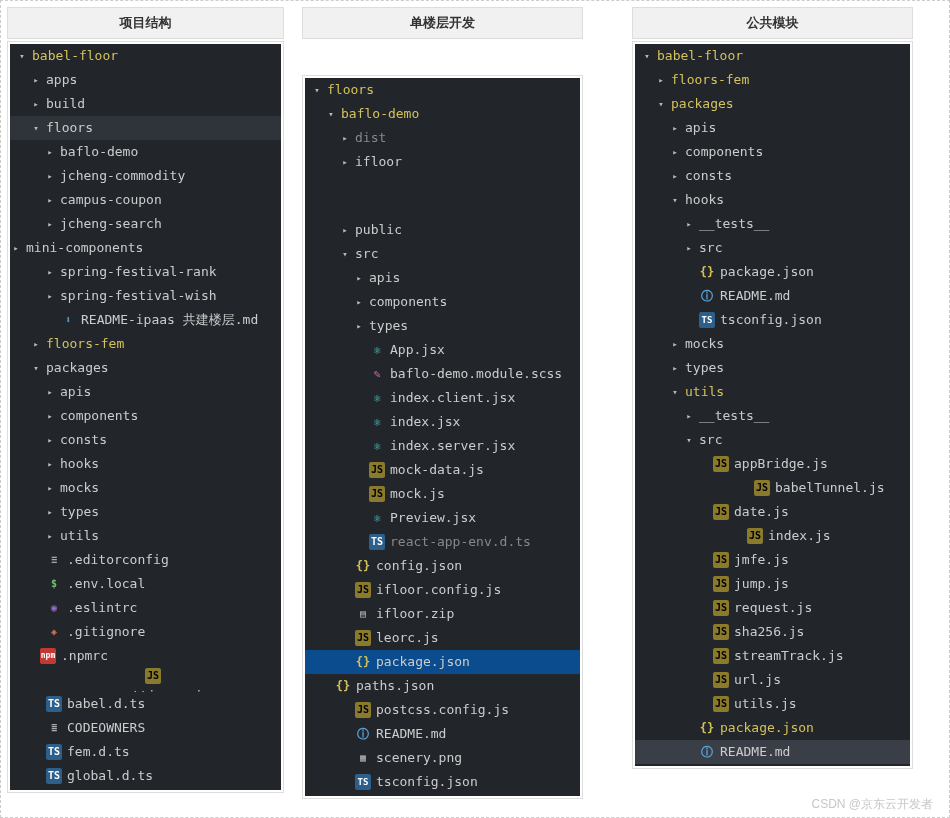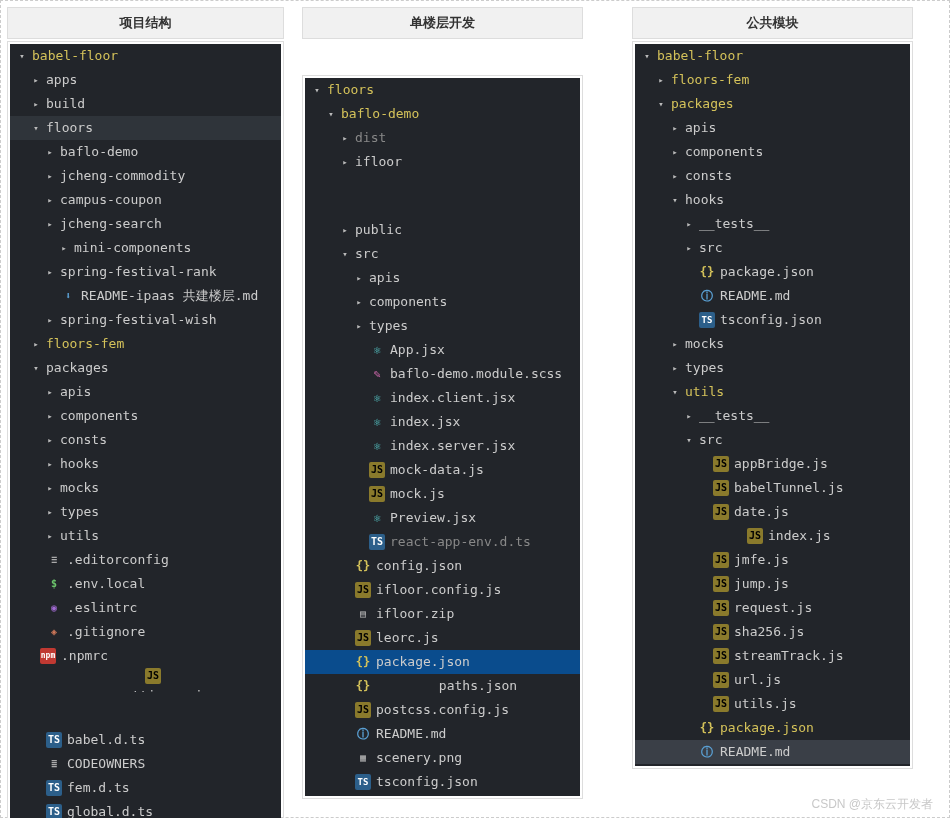--- a/index.html
+++ b/index.html
@@ -83,37 +83,37 @@
               <span class="lbl">jcheng-commodity</span>
             </div>
             <div class="row" style="padding-left: 34px;">
               <span class="chev closed"></span>
               <span class="lbl">campus-coupon</span>
             </div>
             <div class="row" style="padding-left: 34px;">
               <span class="chev closed"></span>
               <span class="lbl">jcheng-search</span>
             </div>
-            <div class="row" style=" margin-left: 48px;">
+            <div class="row" style="">
               <span class="chev closed"></span>
               <span class="lbl">mini-components</span>
             </div>
             <div class="row" style="padding-left: 34px;">
               <span class="chev closed"></span>
               <span class="lbl">spring-festival-rank</span>
+            </div>
+            <div class="row" style="padding-left: 34px;">
+              <span class="chev closed"></span>
+              <span class="lbl">spring-festival-wish</span>
             </div>
             <div class="row" style="padding-left: 34px;">
               <span class="chev" style="visibility: hidden;"></span>
               <span class="ic dl"></span>
               <span class="lbl">README-ipaas 共建楼层.md</span>
             </div>
-            <div class="row" style="padding-left: 34px;">
-              <span class="chev closed"></span>
-              <span class="lbl">spring-festival-wish</span>
-            </div>
             <div class="row" style="padding-left: 20px;">
               <span class="chev closed"></span>
               <span class="lbl yellow">floors-fem</span>
             </div>
             <div class="row" style="padding-left: 20px;">
               <span class="chev open"></span>
               <span class="lbl">packages</span>
             </div>
             <div class="row" style="padding-left: 34px;">
               <span class="chev closed"></span>
@@ -166,21 +166,21 @@
             <div class="row" style="padding-left: 14px;">
               <span class="chev" style="visibility: hidden;"></span>
               <span class="ic npm"></span>
               <span class="lbl">.npmrc</span>
             </div>
             <div class="row" style="padding-left: 20px; flex-direction: column;">
               <span class="chev" style="visibility: hidden;"></span>
               <span class="ic js"></span>
               <span class="lbl">.prettierrc.js</span>
             </div>
-            <div class="row" style="padding-left: 20px; margin-top: 36px;">
+            <div class="row" style="padding-left: 20px;">
               <span class="chev" style="visibility: hidden;"></span>
               <span class="ic ts"></span>
               <span class="lbl">babel.d.ts</span>
             </div>
             <div class="row" style="padding-left: 20px;">
               <span class="chev" style="visibility: hidden;"></span>
               <span class="ic own"></span>
               <span class="lbl">CODEOWNERS</span>
             </div>
             <div class="row" style="padding-left: 20px;">
@@ -299,21 +299,21 @@
             <div class="row" style="padding-left: 34px;">
               <span class="chev" style="visibility: hidden;"></span>
               <span class="ic js"></span>
               <span class="lbl">leorc.js</span>
             </div>
             <div class="row selected" style="padding-left: 34px;">
               <span class="chev" style="visibility: hidden;"></span>
               <span class="ic json"></span>
               <span class="lbl">package.json</span>
             </div>
-            <div class="row" style="padding-left: 34px; text-align: center;">
+            <div class="row" style="padding-left: 14px;">
               <span class="chev" style="visibility: hidden;"></span>
               <span class="ic json"></span>
               <span class="lbl">paths.json</span>
             </div>
             <div class="row" style="padding-left: 34px;">
               <span class="chev" style="visibility: hidden;"></span>
               <span class="ic js"></span>
               <span class="lbl">postcss.config.js</span>
             </div>
             <div class="row" style="padding-left: 34px;">
@@ -407,21 +407,21 @@
             </div>
             <div class="row" style="padding-left: 48px;">
               <span class="chev open"></span>
               <span class="lbl">src</span>
             </div>
             <div class="row" style="padding-left: 62px;">
               <span class="chev" style="visibility: hidden;"></span>
               <span class="ic js"></span>
               <span class="lbl">appBridge.js</span>
             </div>
-            <div class="row" style="padding-left: 62px;">
+            <div class="row" style="padding-left: 62px; margin-left: 41px;">
               <span class="chev" style="visibility: hidden;"></span>
               <span class="ic js"></span>
               <span class="lbl">babelTunnel.js</span>
             </div>
             <div class="row" style="padding-left: 62px;">
               <span class="chev" style="visibility: hidden;"></span>
               <span class="ic js"></span>
               <span class="lbl">date.js</span>
             </div>
             <div class="row" style="padding-left: 96px;">

